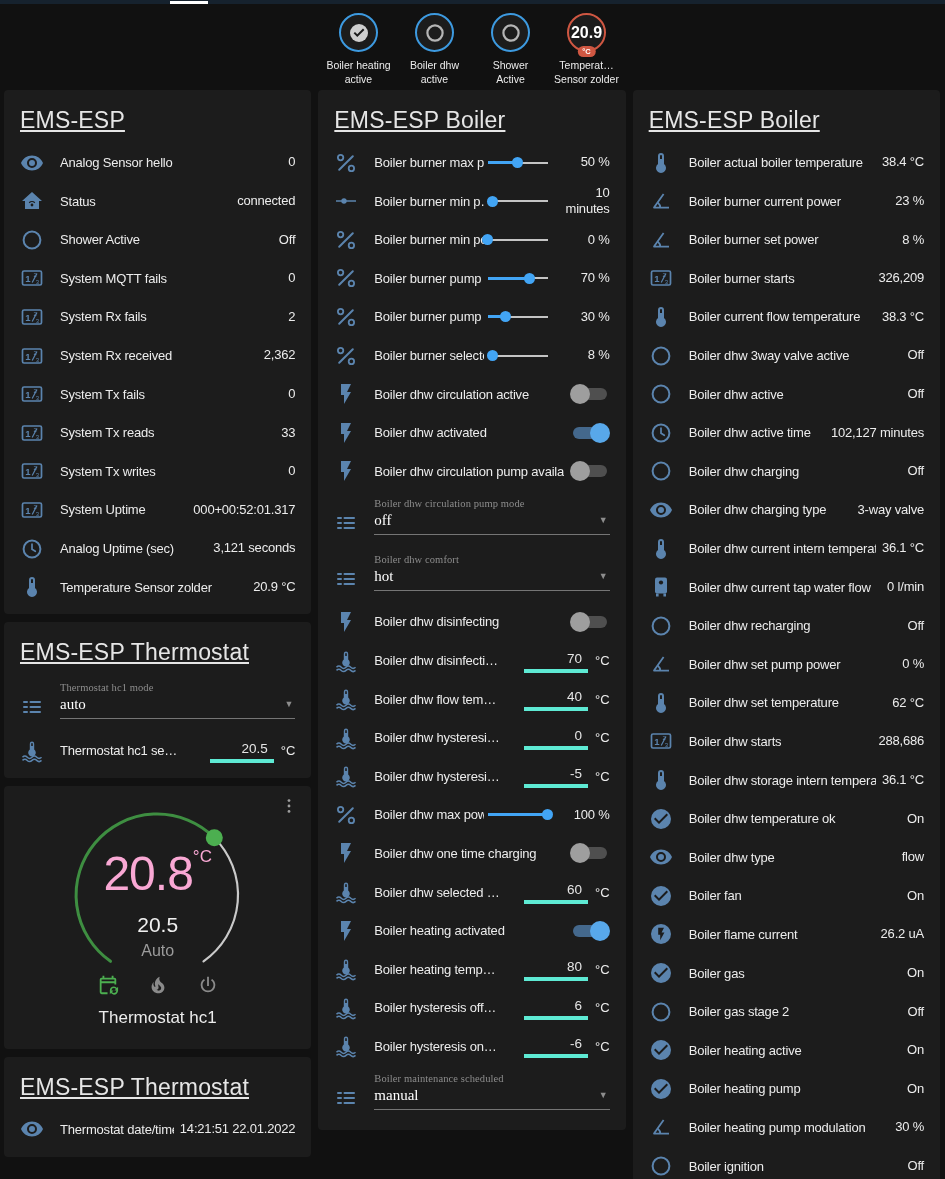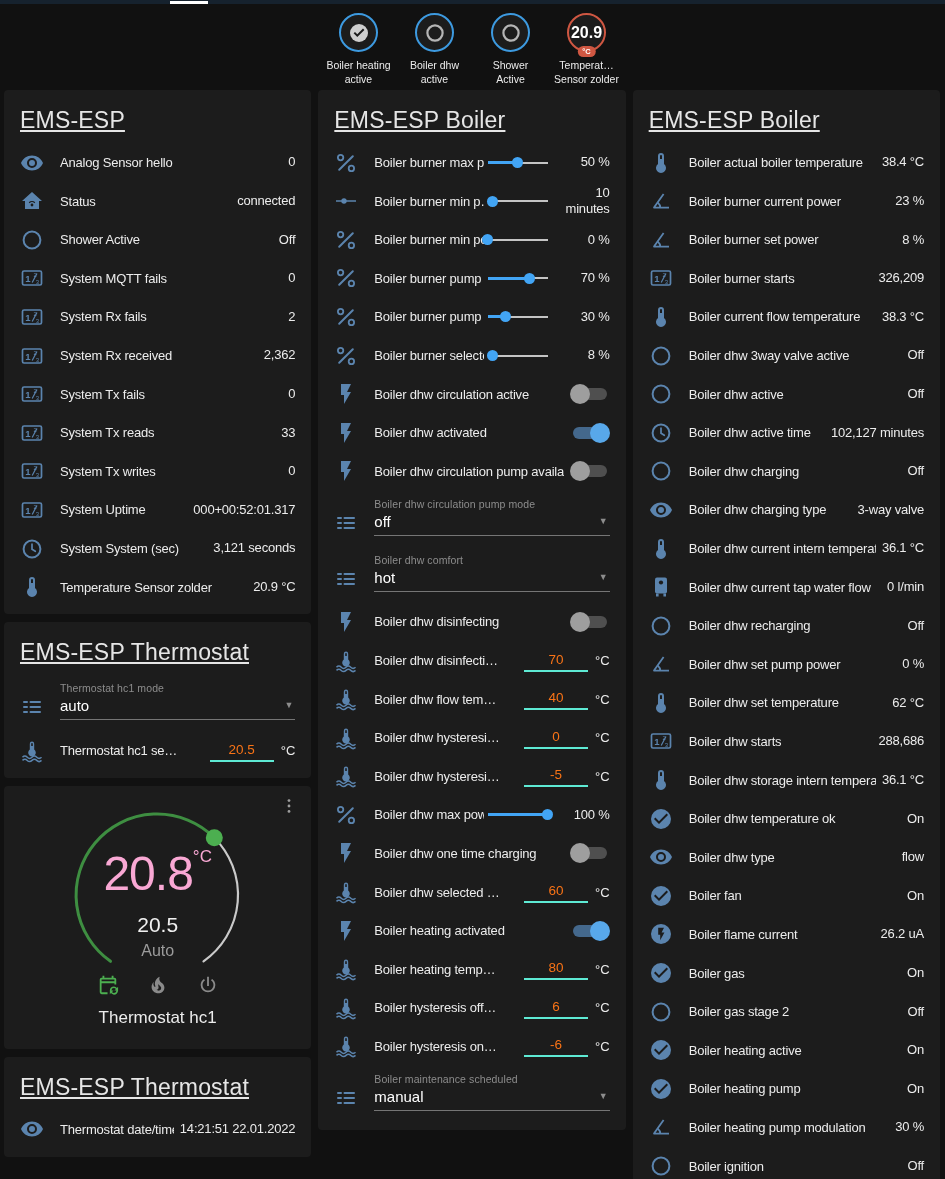--- a/index.html
+++ b/index.html
@@ -31,28 +31,28 @@
   .slider .track{position:absolute;left:0;right:0;top:9px;height:2px;background:#c4c4c4;}
   .slider .fill{position:absolute;left:0;top:8.5px;height:3px;background:var(--c-slider,#42a5f5);}
   .slider .thumb{position:absolute;top:4.5px;width:11px;height:11px;border-radius:50%;background:var(--c-slider,#42a5f5);}
   
   .toggle{width:40px;height:20px;position:relative;flex:none;cursor:pointer;margin-left:6px;}
   .toggle .t-track{position:absolute;left:3px;right:3px;top:4px;height:12px;border-radius:7px;background:#4f4f4f;}
   .toggle .t-thumb{position:absolute;top:0;left:0;width:20px;height:20px;border-radius:50%;background:#9e9e9e;}
   .toggle.on .t-track{background:#44688c;}
   .toggle.on .t-thumb{left:20px;background:#58a8ea;}
   
-  .select-row{display:flex;align-items:flex-start;padding:7px 16px 0;height:56px;box-sizing:border-box;}
+  .select-row{display:flex;align-items:flex-start;padding:7px 16px 0;height:56px;box-sizing:border-box;font-family:Liberation Serif, serif;}
   .select-row .icon{margin-top:13px;}
   .select-body{flex:1;margin-left:16px;border-bottom:1px solid #757575;padding-bottom:5px;position:relative;cursor:pointer;min-width:0;}
   .select-label{font-size:10.5px;color:#8d8d8d;margin-bottom:3px;letter-spacing:.1px;white-space:nowrap;overflow:hidden;}
   .select-value{font-size:15px;font-weight:500;color:#fff;}
   .caret{position:absolute;right:2px;bottom:9px;color:#8d8d8d;font-size:9px;}
   
-  .num-box{border-bottom:2px solid #5eead4;min-width:52px;text-align:center;padding:2px 6px 3px;font-size:13.5px;font-weight:500;color:#f97316;margin-left:6px;}
+  .num-box{border-bottom:4px solid #5eead4;min-width:52px;text-align:right;padding:2px 6px 3px;font-size:13.5px;font-weight:500;color:#e5e5e5;margin-left:6px;}
   .unit{margin-left:7px;font-size:13px;font-weight:500;color:#ececec;}
   
   .gauge-card{position:relative;height:255px;}
   .menu-dots{position:absolute;right:12px;top:10px;color:#9e9e9e;width:20px;height:20px;cursor:pointer;}
   .gauge-svg{position:absolute;left:0;top:8px;}
   .g-current{position:absolute;left:0;right:0;top:60px;text-align:center;font-size:48px;font-weight:400;color:#f9a8d4;letter-spacing:-1px;}
   .g-current .sup{font-size:17px;font-weight:500;vertical-align:28px;letter-spacing:0;}
   .g-target{position:absolute;left:0;right:0;top:127px;text-align:center;font-size:21px;font-weight:500;color:#f0f0f0;}
   .g-mode{position:absolute;left:0;right:0;top:156px;text-align:center;font-size:16px;color:#9b9b9b;}
   .g-modes{position:absolute;left:0;right:0;top:188px;display:flex;justify-content:center;gap:28px;}
@@ -233,21 +233,21 @@
             <div class="label">System Uptime</div>
             <div class="value">000+00:52:01.317</div>
           </div>
           <div class="row">
             <span class="icon">
               <svg viewBox="0 0 24 24" fill="currentColor">
                 <circle cx="12" cy="12" r="8.4" fill="none" stroke="currentColor" stroke-width="2"></circle>
                 <path d="M12,7.2V12.3L15.3,14.3" fill="none" stroke="currentColor" stroke-width="1.7" stroke-linecap="round"></path>
               </svg>
             </span>
-            <div class="label">System System (sec)</div>
+            <div class="label">Analog Uptime (sec)</div>
             <div class="value">3,121 seconds</div>
           </div>
           <div class="row">
             <span class="icon">
               <svg viewBox="0 0 24 24" fill="currentColor">
                 <path d="M15,13V5A3,3 0 0,0 9,5V13A5,5 0 1,0 15,13M12,4A1,1 0 0,1 13,5V8H11V5A1,1 0 0,1 12,4Z"></path>
               </svg>
             </span>
             <div class="label">Temperature Sensor zolder</div>
             <div class="value">20.9 °C</div>

